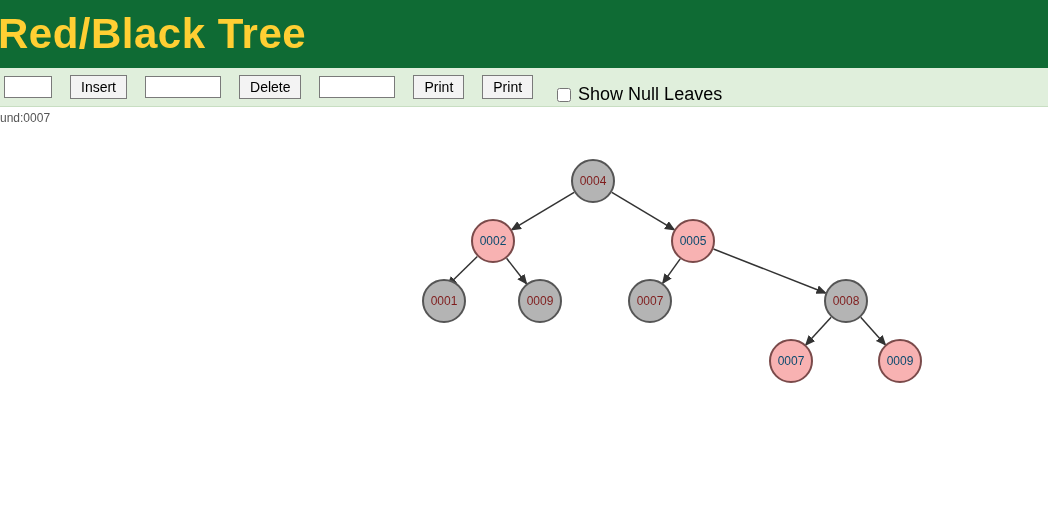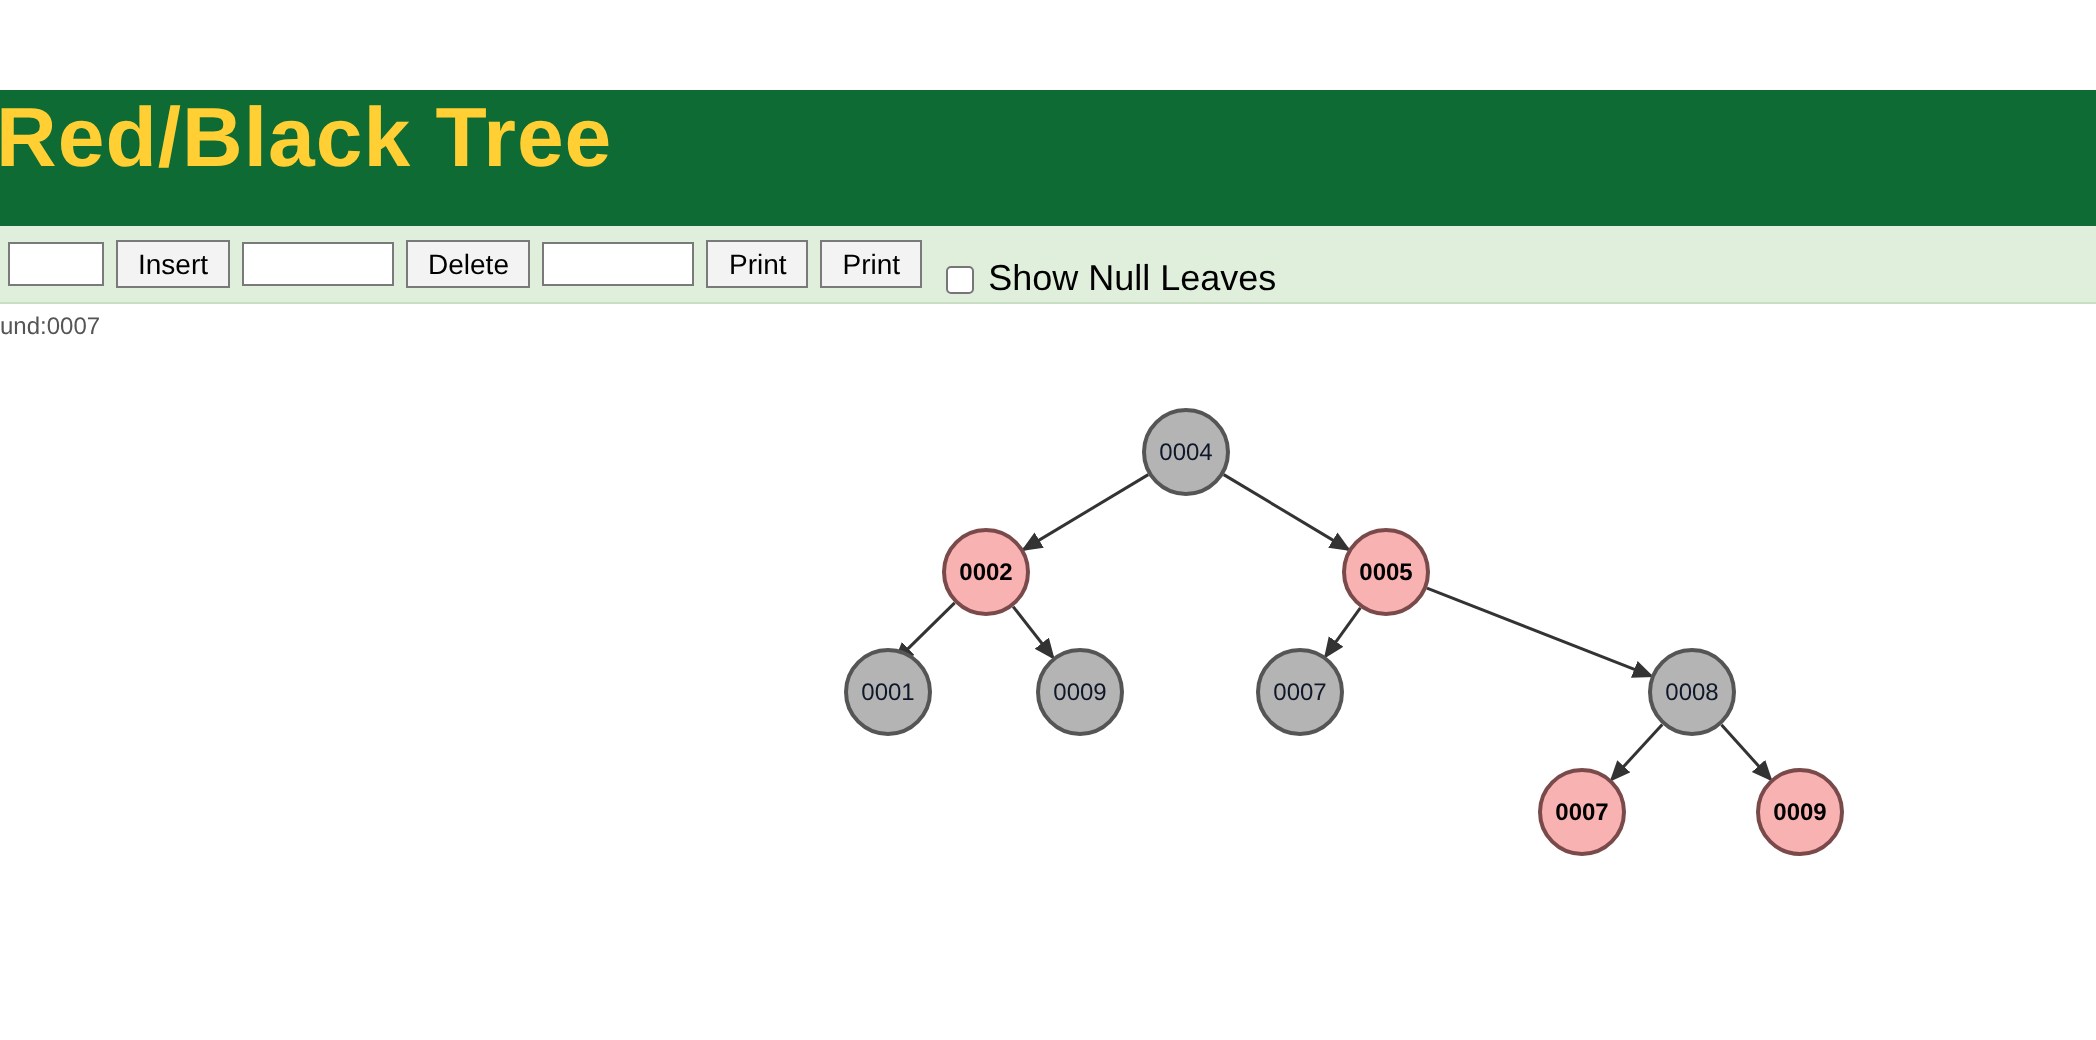--- a/index.html
+++ b/index.html
@@ -8,38 +8,37 @@
     font-family: Arial, Helvetica, sans-serif;
     background: #ffffff;
     width: 1048px;
     height: 520px;
     overflow: hidden;
   }
   .header {
     background: #0f6b34;
     height: 68px;
     display: flex;
-    align-items: flex-start;
+    align-items: center;
     padding-left: 0;
-    margin-top: 45px;
   }
   .header-title {
     color: #ffcf33;
     font-size: 42px;
     font-weight: 800;
     margin-left: -2px;
     letter-spacing: 0.5px;
   }
   .toolbar {
     background: #e0efdc;
     height: 34px;
     display: flex;
     align-items: center;
     padding: 2px 4px;
-    gap: 6px;
+    gap: 18px;
     border-bottom: 1px solid #c8dec2;
   }
   .toolbar input[type="text"] {
     height: 20px;
     width: 70px;
     border: 1px solid #7a7a7a;
     background: #fff;
     font-size: 13px;
     padding: 0 2px;
     box-sizing: content-box;
@@ -90,22 +89,22 @@
     height: 44px;
     border-radius: 50%;
     border: 2px solid #555;
     display: flex;
     align-items: center;
     justify-content: center;
     font-size: 12px;
     box-sizing: border-box;
     transform: translate(-50%, -50%);
   }
-  .node.black { background: #b4b4b4; color: #0f172a; }
-  .node.red   { background: #f8b2b2; color: #000000; border-color: #7a4a4a; font-weight: bold; }
+  .node.black { background: #b4b4b4; color: #7f1d1d; }
+  .node.red   { background: #f8b2b2; color: #0c4a6e; border-color: #7a4a4a; }
 </style>
 </head>
 <body>
 
 <div class="header">
   <div class="header-title">Red/Black Tree</div>
 </div>
 
 <div class="toolbar">
   <input type="text" class="narrow" value="" style="">

